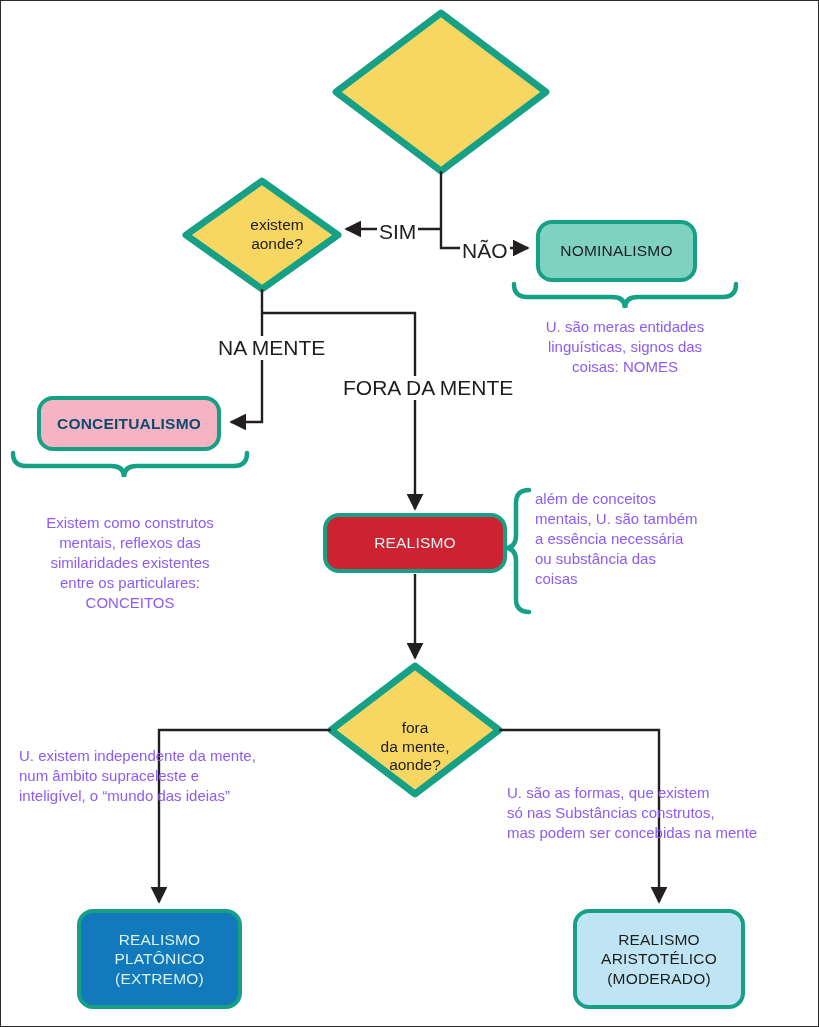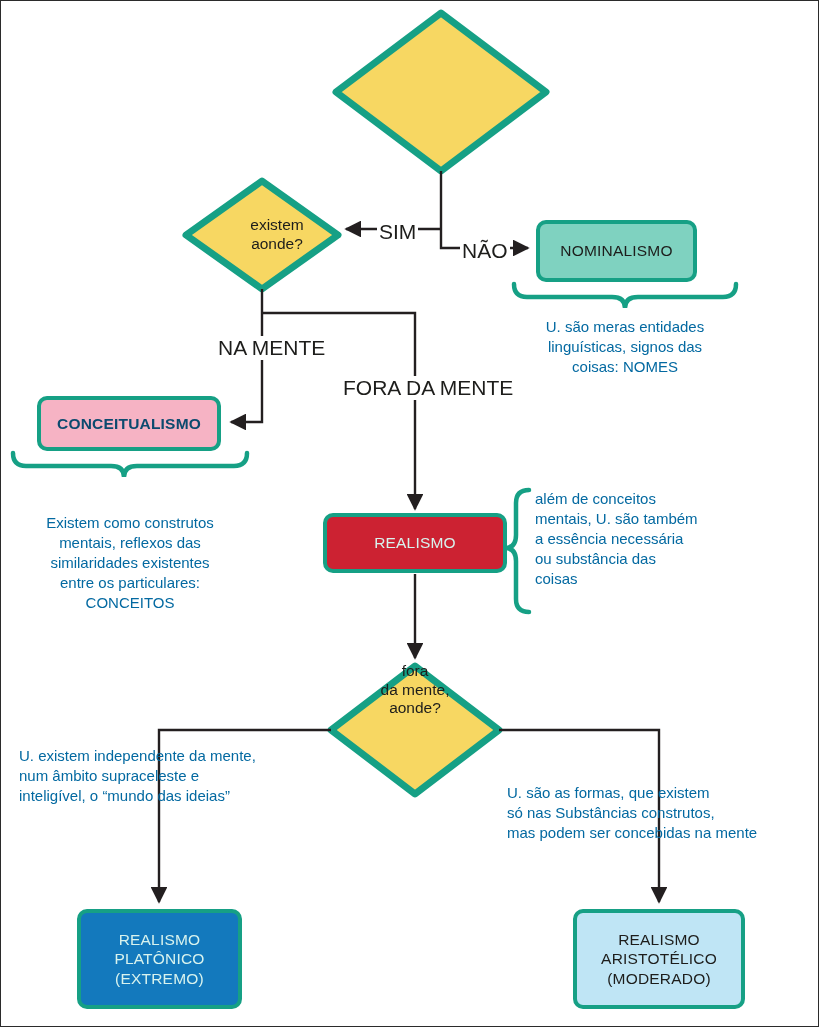--- a/index.html
+++ b/index.html
@@ -12,25 +12,25 @@
     box-sizing:border-box;
     overflow:hidden;
   }
   #svg-layer{position:absolute;left:0;top:0;width:819px;height:1027px;}
   .node{position:absolute;box-sizing:border-box;display:flex;align-items:center;justify-content:center;text-align:center;}
   .diamond-text{
     position:absolute;display:flex;align-items:center;justify-content:center;
     text-align:center;color:#1d1d1b;line-height:1.22;pointer-events:none;
   }
   .rect{
-    border:4px solid #16a085;border-radius:10px;
+    border:4px solid #16a085;border-radius:16px;
     font-size:15.5px;line-height:1.25;letter-spacing:.2px;text-align:center;
   }
   .note{
-    position:absolute;color:#0369a1;font-size:15px;line-height:1.33;
+    position:absolute;color:#8b5cf6;font-size:15px;line-height:1.33;
     text-align:center;
   }
   .note.left{text-align:left;}
   .edge-label{
     position:absolute;color:#1d1d1b;font-size:21px;white-space:nowrap;
     background:#fff;padding:0 2px;
   }
 </style>
 </head>
 <body>
@@ -76,21 +76,21 @@
   </svg>
 
 
   <div class="diamond-text" style="left:206px;top:204px;width:140px;height:60px;font-size:15.5px;">
     <div>
       <div>existem</div>
       <div>aonde?</div>
     </div>
   </div>
 
-  <div class="diamond-text" style="left:340px;top:651px;width:148px;height:76px;font-size:15.5px;">
+  <div class="diamond-text" style="left:340px;top:708px;width:148px;height:76px;font-size:15.5px;">
     <div>
       <div>fora</div>
       <div>da mente,</div>
       <div>aonde?</div>
     </div>
   </div>
 
   <div class="node rect" style="left:535px;top:219px;width:161px;height:62px;background:#7fd2c0;color:#1d1d1b;">
     <span>NOMINALISMO</span>
   </div>

